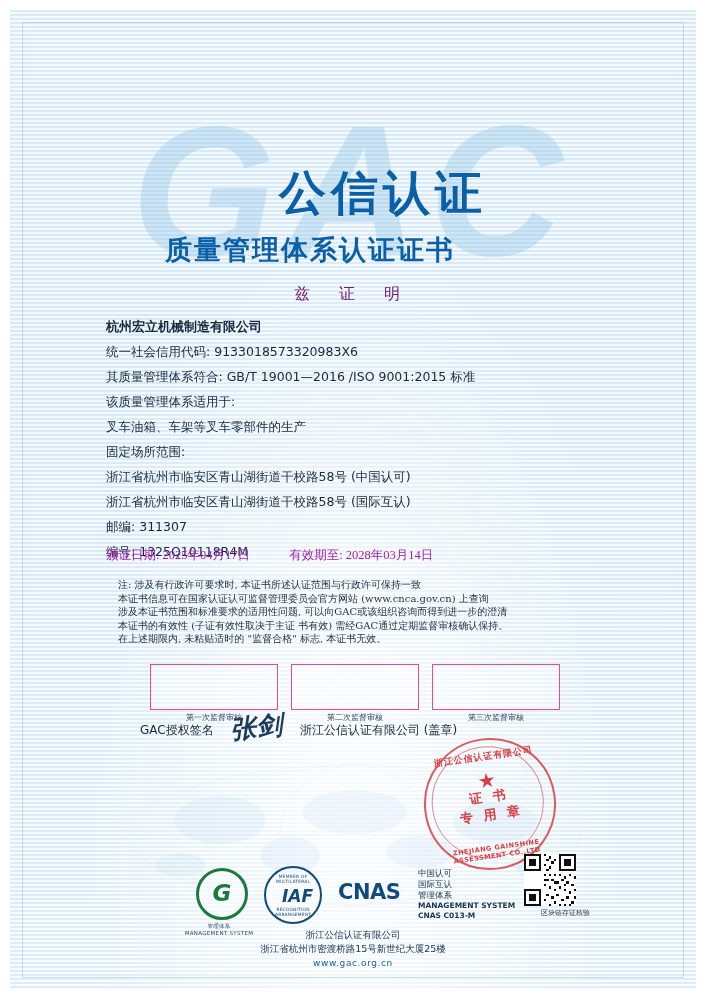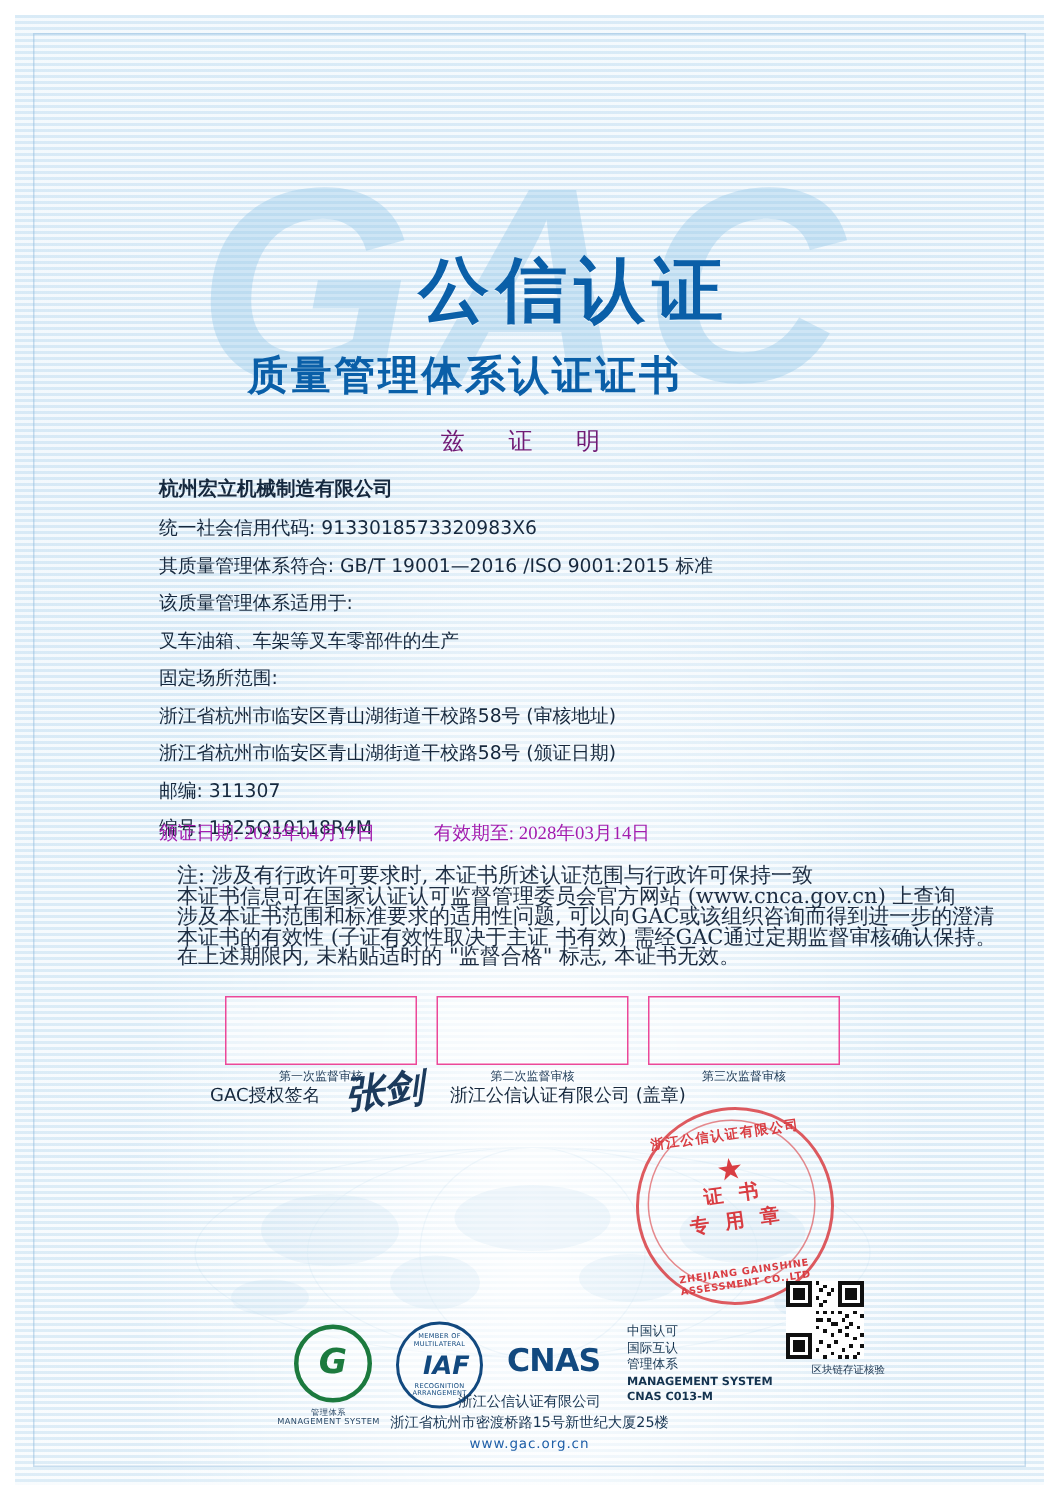--- a/index.html
+++ b/index.html
@@ -151,21 +151,21 @@
   .dates-row span.issue { display: inline-block; }
   .dates-row span.valid { display: inline-block; margin-left: 36px; }
 
   
   .notes {
     position: absolute;
     left: 118px;
     top: 578px;
     width: 470px;
     font-family: "DejaVu Serif", serif;
-    font-size: 14px;
+    font-size: 10px;
     line-height: 13.6px;
     color: #1d2d42;
   }
   .notes div { white-space: nowrap; }
 
   
   .surv-row {
     position: absolute;
     left: 150px;
     top: 664px;
@@ -275,21 +275,21 @@
   }
 
   
   .logos {
     position: absolute;
     left: 196px;
     top: 866px;
     width: 330px;
     height: 60px;
   }
-  .logo-item { position: absolute; margin-top: 15px; }
+  .logo-item { position: absolute; }
   .logo-cap {
     font-family: "DejaVu Sans", sans-serif;
     font-size: 5.5px;
     color: #2b4a68;
     text-align: center;
     letter-spacing: 0.3px;
   }
   .iaf-circle {
     width: 54px; height: 54px;
     border-radius: 50%;
@@ -414,22 +414,22 @@
   <div class="title-sub">质量管理体系认证证书</div>
   <div class="title-zizhengming">兹 证 明</div>
 
   <div class="body-block">
     <div class="line company">杭州宏立机械制造有限公司</div>
     <div class="line">统一社会信用代码: 9133018573320983X6</div>
     <div class="line">其质量管理体系符合: GB/T 19001—2016 /ISO 9001:2015 标准</div>
     <div class="line">该质量管理体系适用于:</div>
     <div class="line">叉车油箱、车架等叉车零部件的生产</div>
     <div class="line">固定场所范围:</div>
-    <div class="line">浙江省杭州市临安区青山湖街道干校路58号 (审核地址)</div>
-    <div class="line">浙江省杭州市临安区青山湖街道干校路58号 (颁证日期)</div>
+    <div class="line">浙江省杭州市临安区青山湖街道干校路58号 (中国认可)</div>
+    <div class="line">浙江省杭州市临安区青山湖街道干校路58号 (国际互认)</div>
     <div class="line">邮编: 311307</div>
     <div class="line">编号: 1325Q10118R4M</div>
   </div>
 
   <div class="dates-row">
     <span class="issue">颁证日期:</span>
     <span class="issue">2025年04月17日</span>
     <span class="valid">有效期至:</span>
     <span class="issue">2028年03月14日</span>
   </div>

